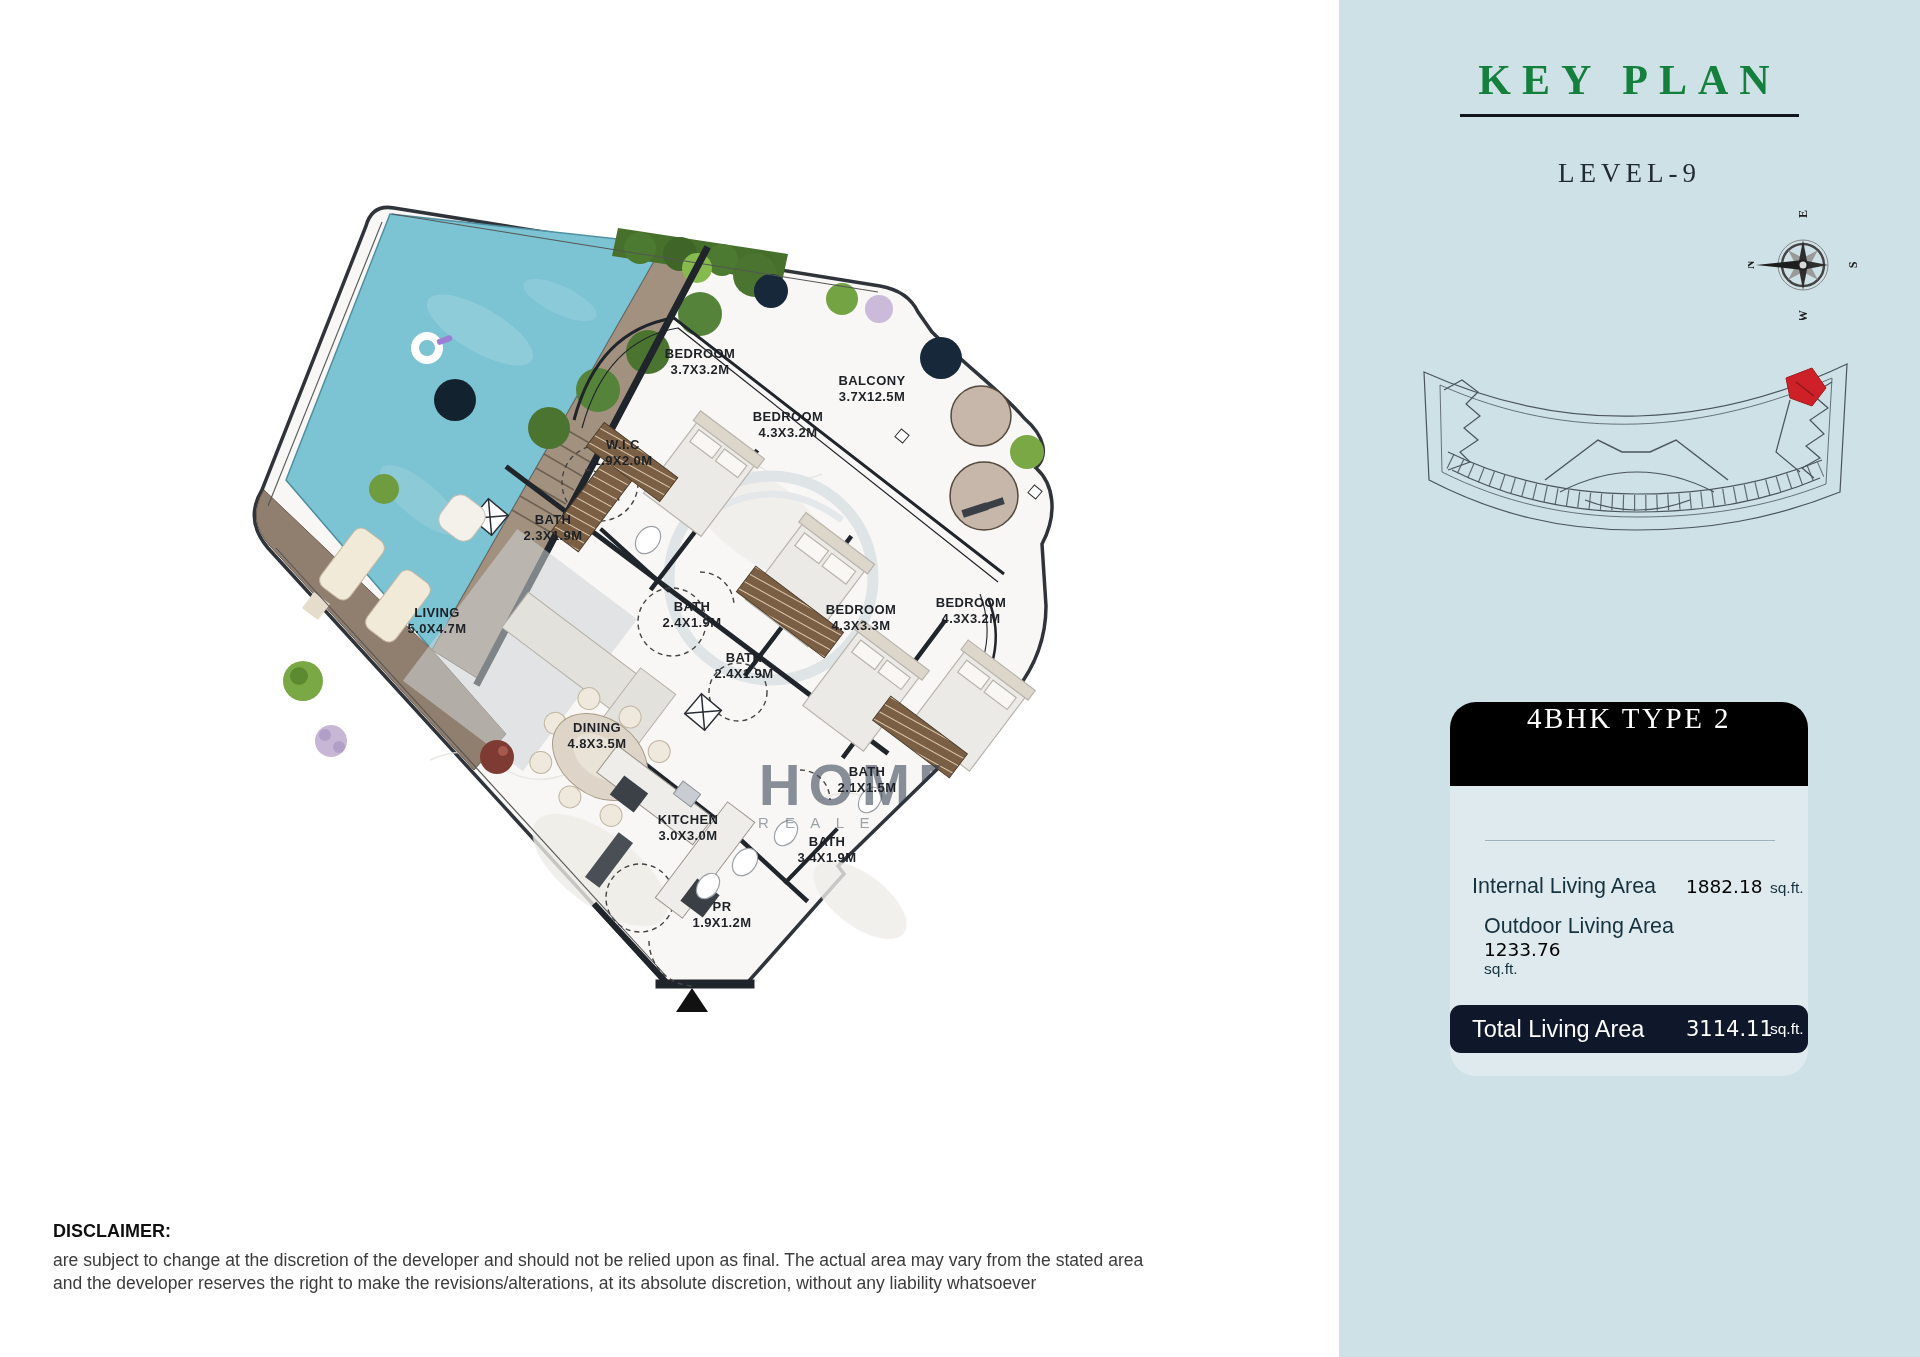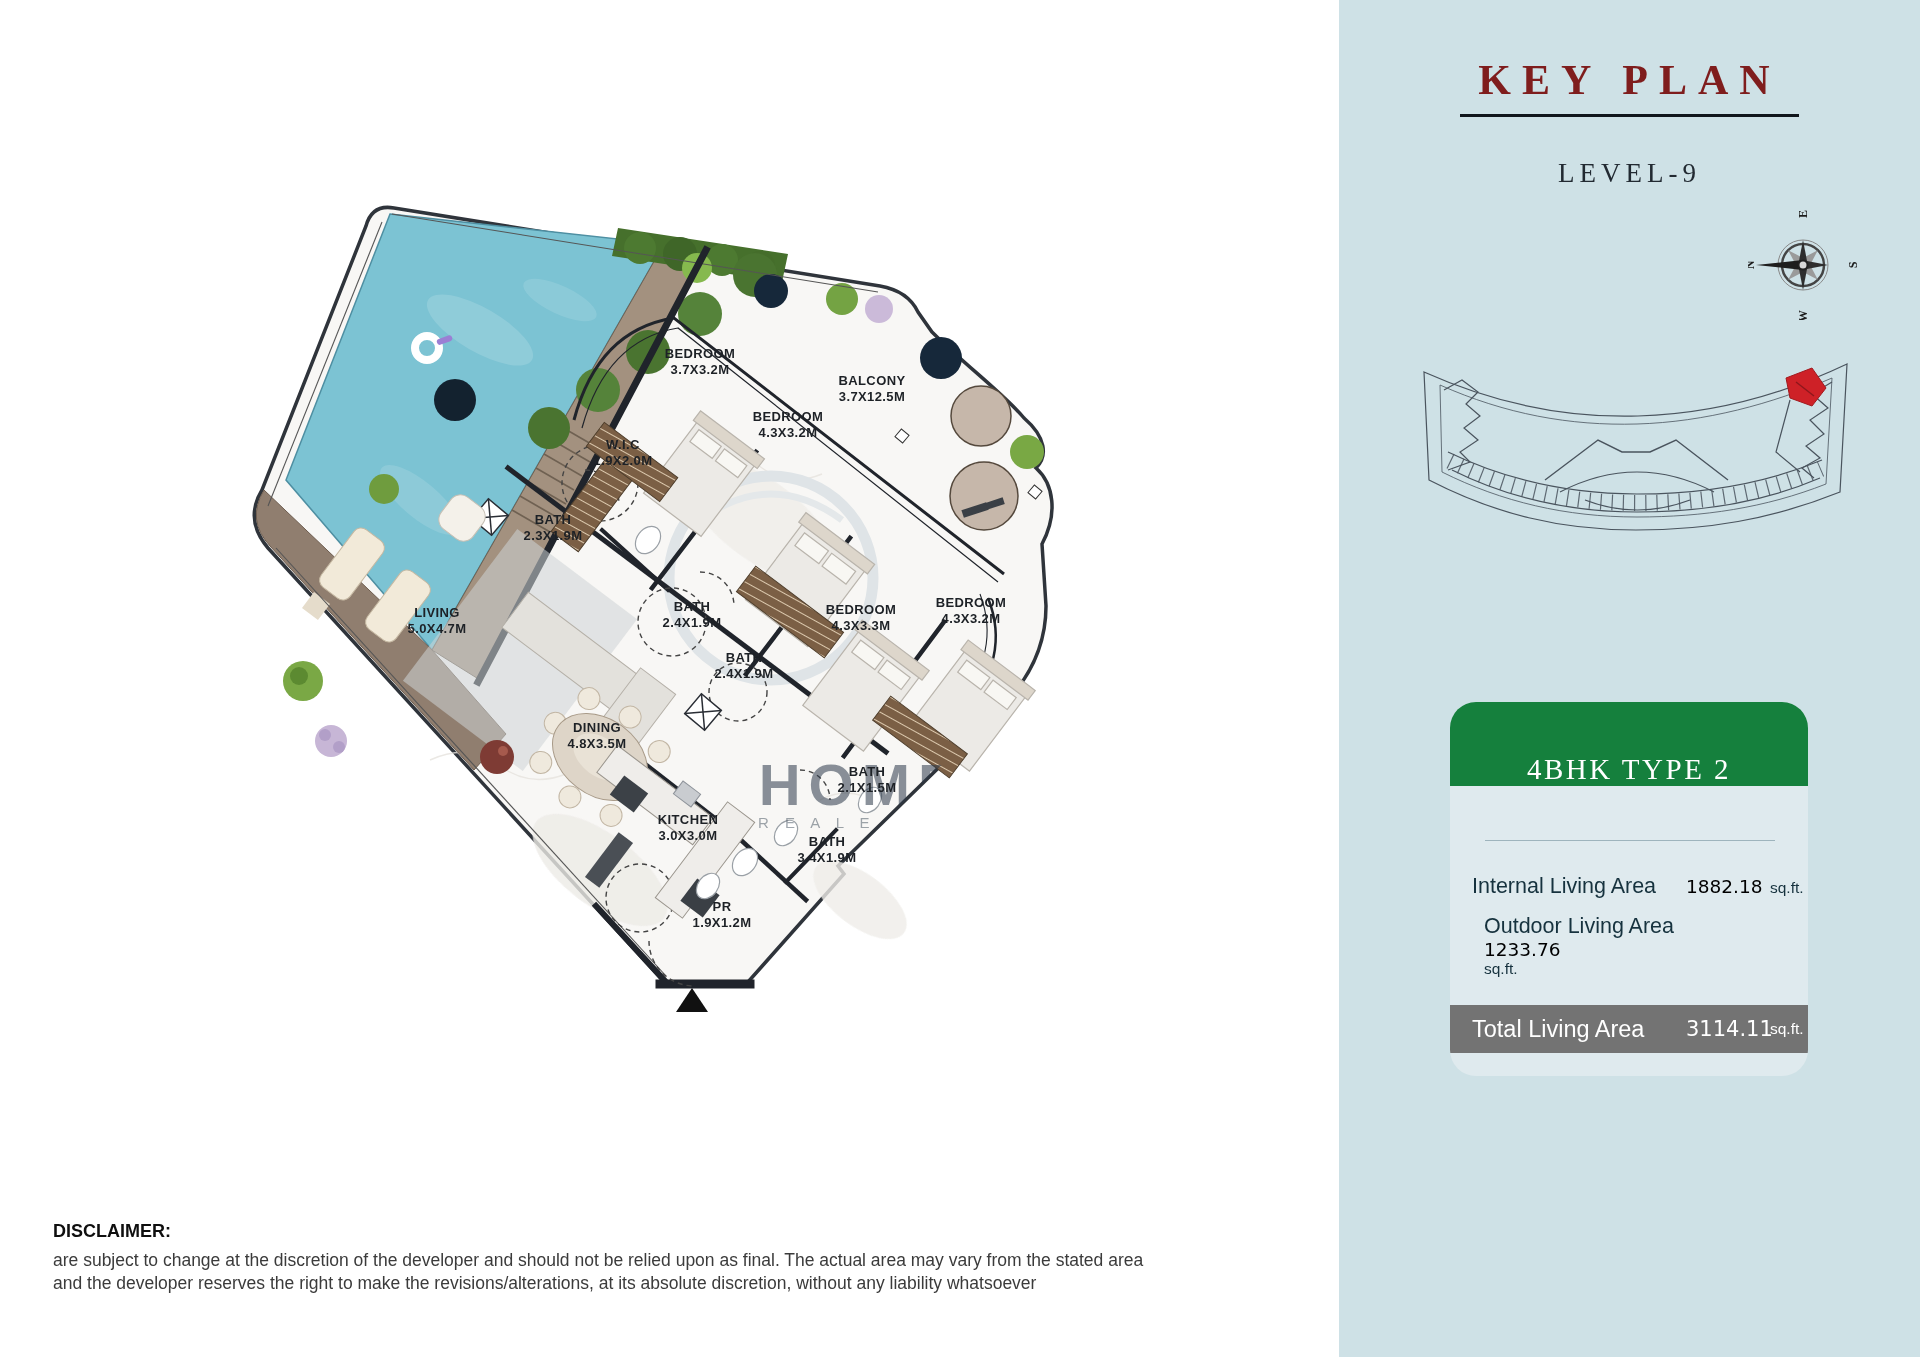--- a/index.html
+++ b/index.html
@@ -13,41 +13,41 @@
        text-anchor:middle;letter-spacing:.4px;}
   .wm-word{font:700 58px "Liberation Sans",sans-serif;fill:#2c3a4a;opacity:.55;
        text-anchor:middle;letter-spacing:8px;}
   .wm-sub{font:400 15px "Liberation Sans",sans-serif;fill:#2c3a4a;opacity:.45;
        text-anchor:middle;letter-spacing:6px;}
 
   
   #panel{position:absolute;left:1339px;top:0;width:581px;height:1357px;background:#cee1e6;}
   #panel-title{position:absolute;top:56px;left:0;width:100%;text-align:center;}
   #panel-title .t{display:inline-block;font-family:"Liberation Serif",serif;font-weight:700;
-       font-size:42px;letter-spacing:11px;color:#7f1d1d;padding:0 18px 10px 18px;
+       font-size:42px;letter-spacing:11px;color:#15803d;padding:0 18px 10px 18px;
        border-bottom:3px solid #10161c;text-align:right;}
   #panel-level{position:absolute;top:158px;left:0;width:100%;text-align:center;
        font-family:"Liberation Serif",serif;font-size:27px;letter-spacing:5px;color:#222a32;}
 
   #compass{position:absolute;left:409px;top:210px;}
   #keyplan{position:absolute;left:56px;top:352px;}
 
   #unit-card{position:absolute;left:111px;top:702px;width:358px;height:374px;
        border-radius:26px;background:#dfeaee;overflow:hidden;}
-  #card-header{height:84px;background:#15803d;display:flex;align-items:flex-end;justify-content:center;}
+  #card-header{height:84px;background:#000000;display:flex;align-items:flex-start;justify-content:center;}
   #card-header span{color:#ffffff;font-size:29px;letter-spacing:2.5px;font-family:"Liberation Serif",serif;}
   #card-divider{position:absolute;left:35px;top:138px;width:290px;height:1px;background:#9eb4bd;}
   .area-row{position:absolute;left:0;width:100%;display:flex;align-items:baseline;padding-left:22px;box-sizing:border-box;}
   .area-row .lbl{width:214px;font-size:21.5px;color:#16323e;}
   .area-row .val{width:72px;text-align:right;font-family:"DejaVu Sans",sans-serif;font-size:18.5px;color:#000000;}
   .area-row .unit{margin-left:12px;font-size:15.5px;color:#16323e;}
   #row-internal{top:172px;}
   #row-outdoor{top:212px;flex-direction:column;}
-  #total-band{position:absolute;left:0;top:303px;width:100%;height:48px;background:#737373;
-       display:flex;align-items:center;padding-left:22px;box-sizing:border-box;}
+  #total-band{position:absolute;left:0;top:303px;width:100%;height:48px;background:#0f172a;
+       display:flex;align-items:center;padding-left:22px;box-sizing:border-box;border-radius:11px;}
   #total-band .lbl{width:214px;font-size:23.5px;color:#ffffff;}
   #total-band .val{width:72px;text-align:right;font-family:"DejaVu Sans",sans-serif;font-size:21px;color:#ffffff;}
   #total-band .unit{margin-left:12px;font-size:15.5px;color:#ffffff;}
 
   
   #disclaimer{position:absolute;left:53px;top:1221px;width:1280px;}
   #disclaimer .d-title{font-size:18px;font-weight:700;color:#0f0f0f;margin-bottom:7px;}
   #disclaimer .d-line{font-size:17.5px;line-height:23px;color:#3b3b3b;}
 </style>
 </head>

